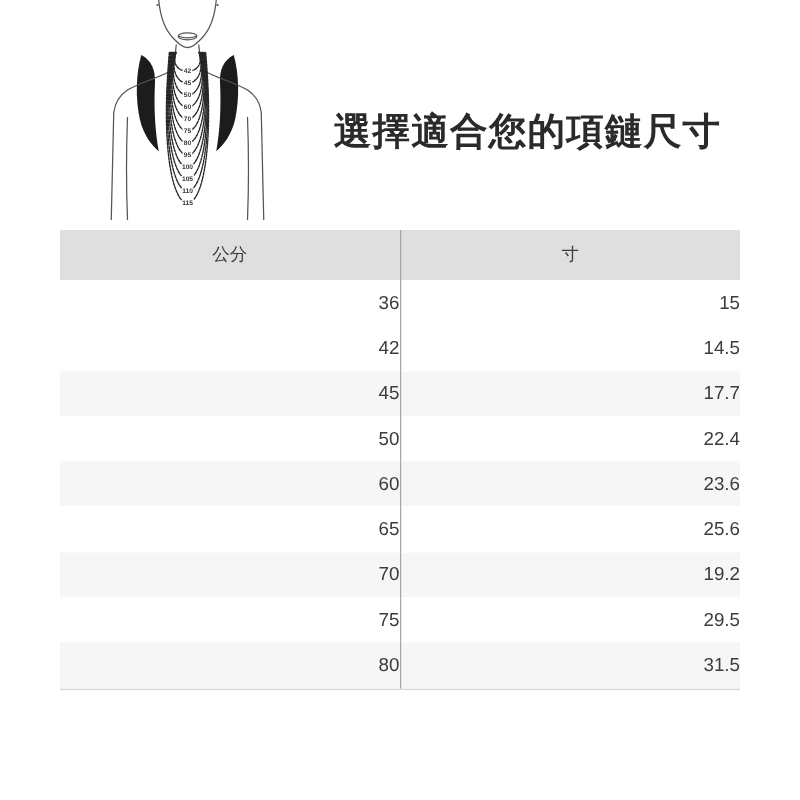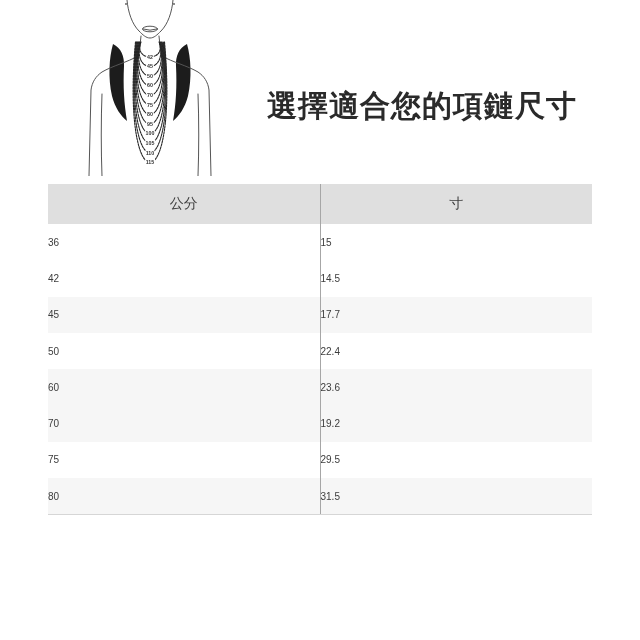--- a/index.html
+++ b/index.html
@@ -26,21 +26,21 @@
   
   table.size-table{
     position:absolute;left:48px;top:184px;width:544px;
     border-collapse:collapse;table-layout:fixed;
   }
   .size-table th{
     background:var(--header-bg,#dfdfdf);height:40px;font-size:14px;font-weight:400;
     color:var(--text,#3c3c3c);text-align:center;padding:0;
   }
   .size-table td{
-    height:36.3px;font-size:10px;text-align:left;padding:0;
+    height:36.3px;font-size:15px;text-align:right;padding:0;
     color:var(--text,#3c3c3c);background:var(--row-bg,#fff);
   }
   .size-table tr.alt td{background:var(--row-alt-bg,#f6f6f6);}
   .size-table th.col2, .size-table td.col2{border-left:1px solid var(--divider,#a6a6a6);}
   .size-table tr:last-child td{border-bottom:1px solid #d6d6d6;}
 </style>
 </head>
 <body>
 
 <div class="page">
@@ -119,20 +119,24 @@
           <td class="col2">17.7</td>
         </tr>
         <tr>
           <td>50</td>
           <td class="col2">22.4</td>
         </tr>
         <tr class="alt">
           <td>60</td>
           <td class="col2">23.6</td>
         </tr>
+        <tr>
+          <td>65</td>
+          <td class="col2">25.6</td>
+        </tr>
         <tr class="alt">
           <td>70</td>
           <td class="col2">19.2</td>
         </tr>
         <tr>
           <td>75</td>
           <td class="col2">29.5</td>
         </tr>
         <tr class="alt">
           <td>80</td>

